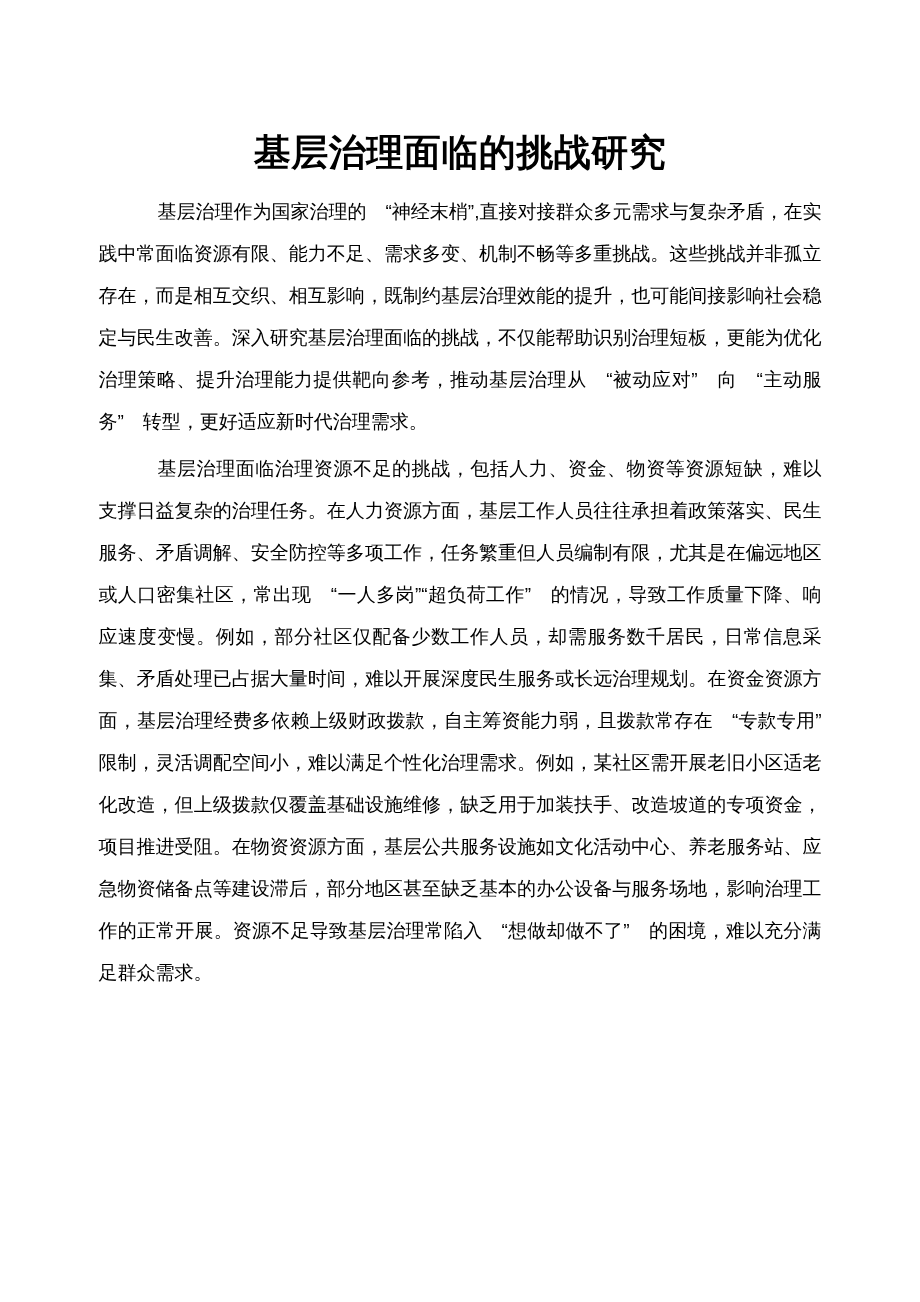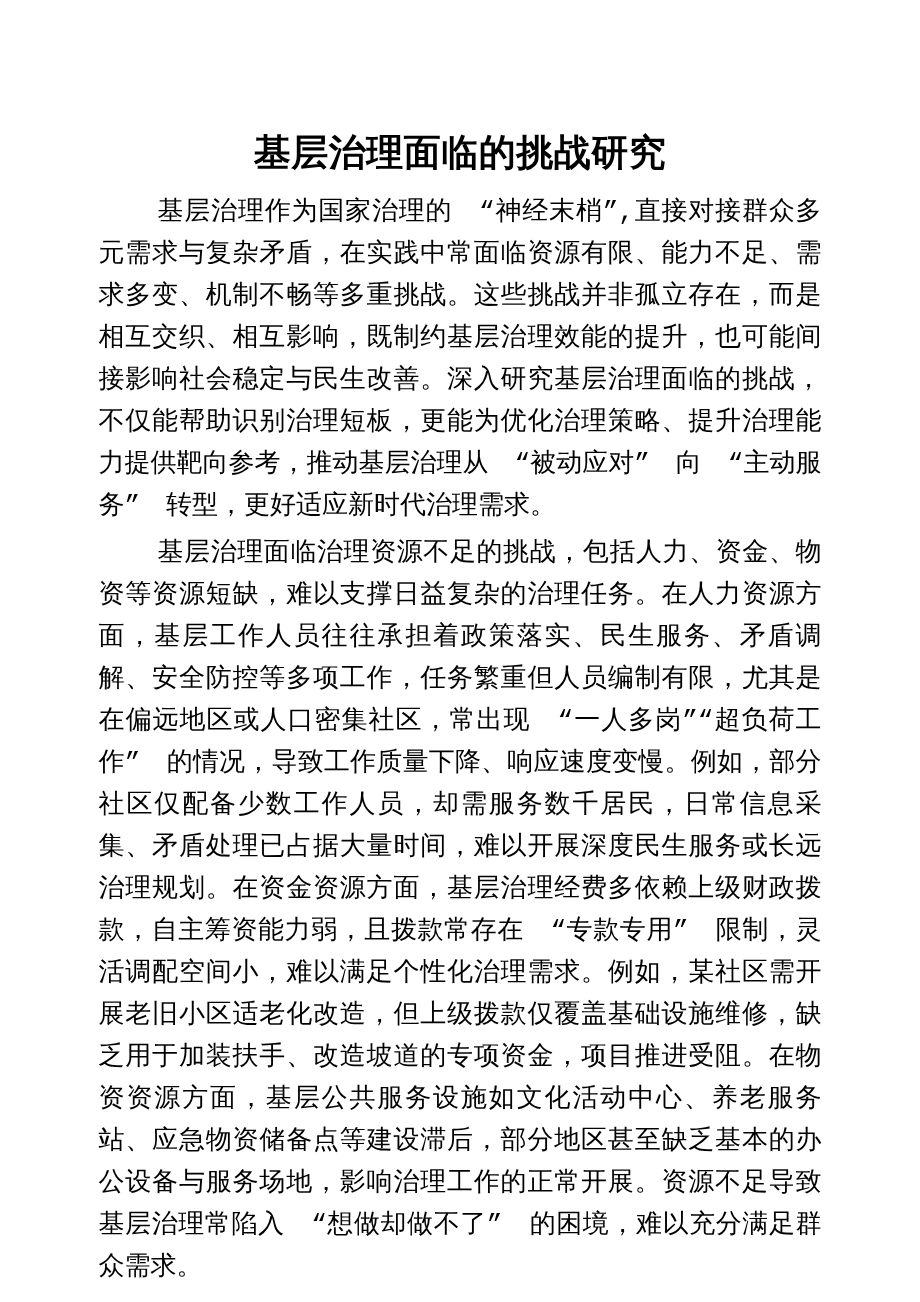--- a/index.html
+++ b/index.html
@@ -22,22 +22,22 @@
     font-family: "Liberation Sans", "DejaVu Sans", sans-serif;
     font-weight: bold;
     font-size: 37px;
     line-height: 46px;
     text-align: center;
     color: #000000;
     margin: 0 0 15px 0;
     letter-spacing: 0.5px;
   }
   .doc-paragraph {
-    font-family: Liberation Mono, monospace;
-    font-size: 26px;
+    font-family: Liberation Sans, sans-serif;
+    font-size: 19px;
     line-height: 42px;
     text-align: justify;
     text-indent: 59px;
     color: #000000;
     margin: 0 0 5px 0;
     word-break: break-all;
   }
 </style>
 </head>
 <body>

